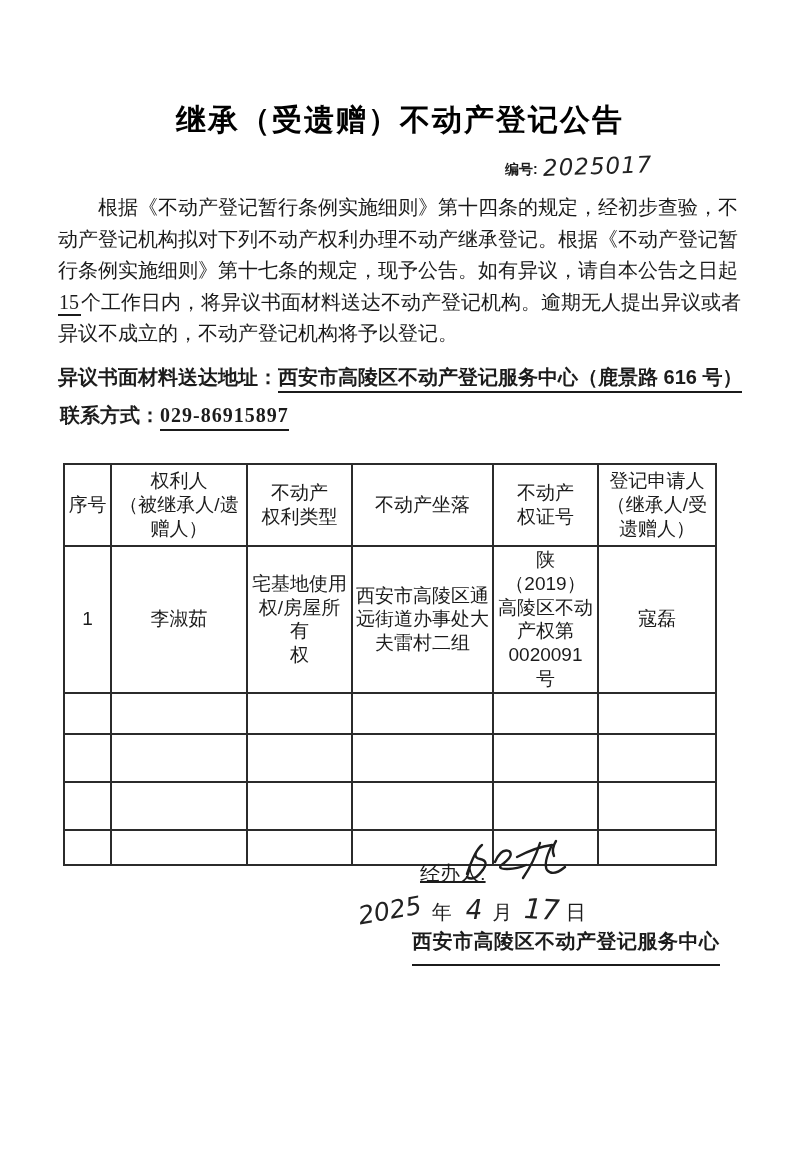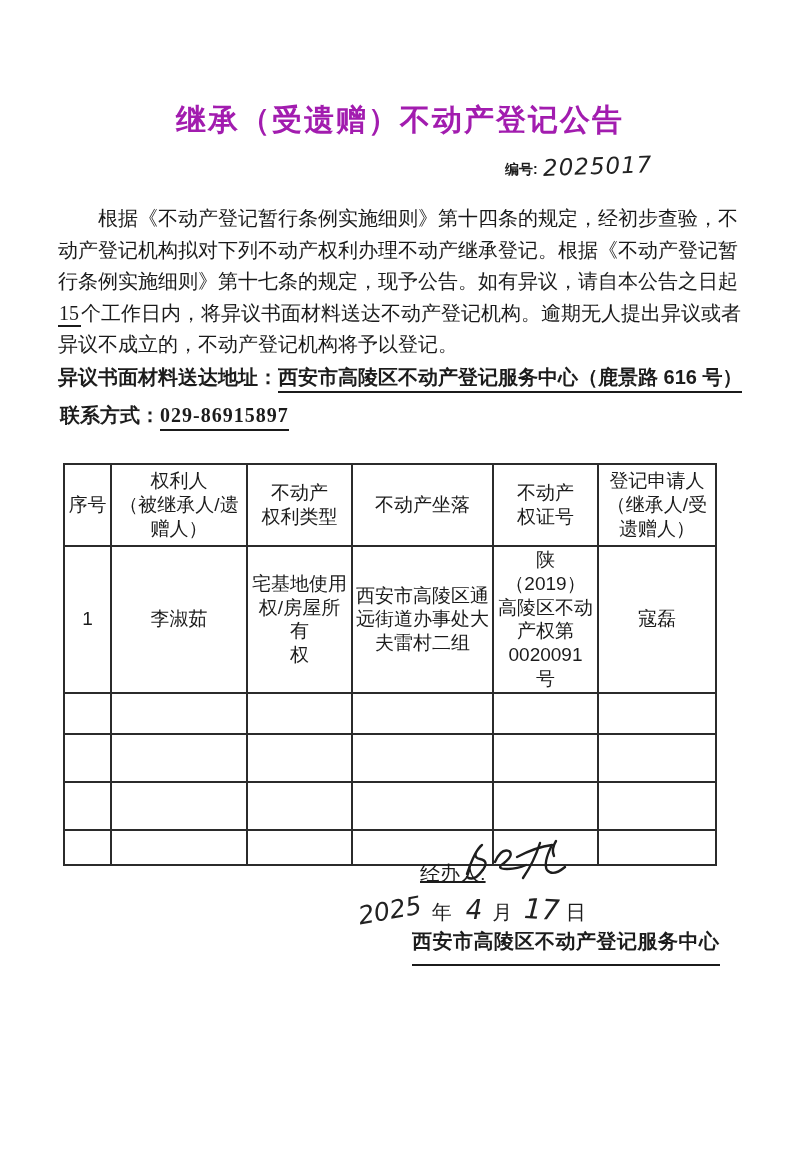--- a/index.html
+++ b/index.html
@@ -15,21 +15,21 @@
   }
   
   .doc-title {
     position: absolute;
     top: 100px; left: 0;
     width: 100%;
     text-align: center;
     font-size: 30px;
     font-weight: 700;
     letter-spacing: 2px;
-    color: #a21caf;
+    color: #000000;
   }
   
   .serial-row {
     position: absolute;
     top: 153px; left: 505px;
     display: flex;
     align-items: baseline;
     gap: 5px;
   }
   .serial-label { font-size: 14px; font-weight: 700; }
@@ -44,21 +44,21 @@
   .notice {
     position: absolute;
     top: 192px; left: 58px;
     width: 688px;
     font-size: 20px;
     font-weight: 500;
     line-height: 31.5px;
     color: #1b1b1b;
   }
   .notice .line { display: block; white-space: nowrap; }
-  .notice .line.indent { text-indent: 40px; margin-top: 11px; }
+  .notice .line.indent { text-indent: 40px; }
   .num-serif { font-family: "Liberation Serif", serif; }
   .u-num {
     border-bottom: 2px solid #1b1b1b;
     padding: 0 2px 1px 1px;
   }
   
   .address-row {
     position: absolute;
     top: 364px; left: 58px;
     font-size: 20px;

